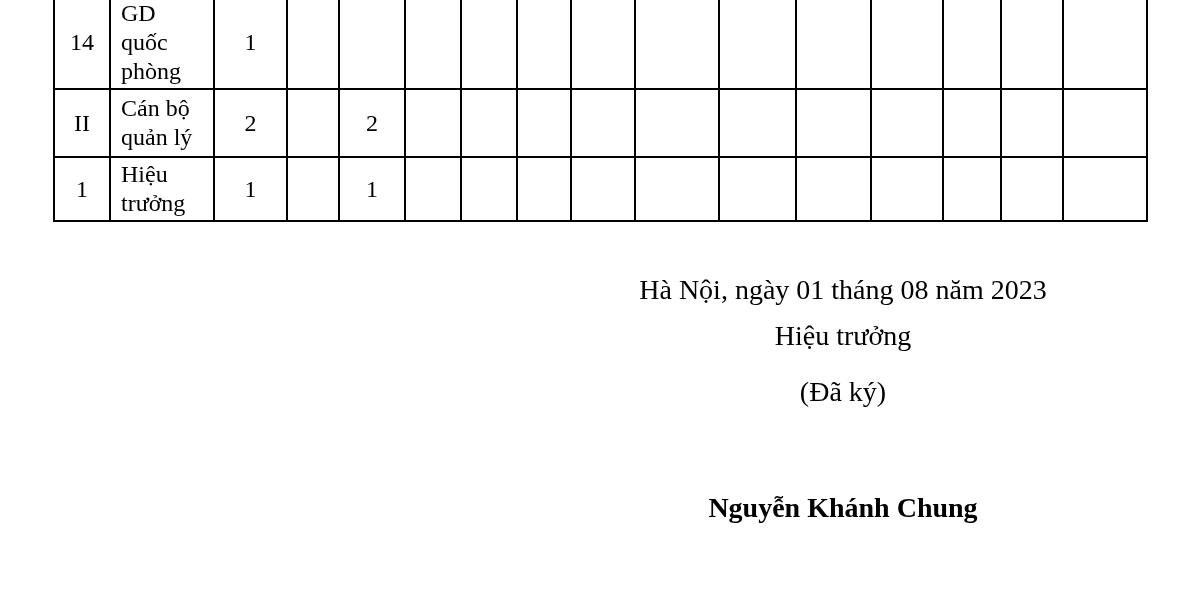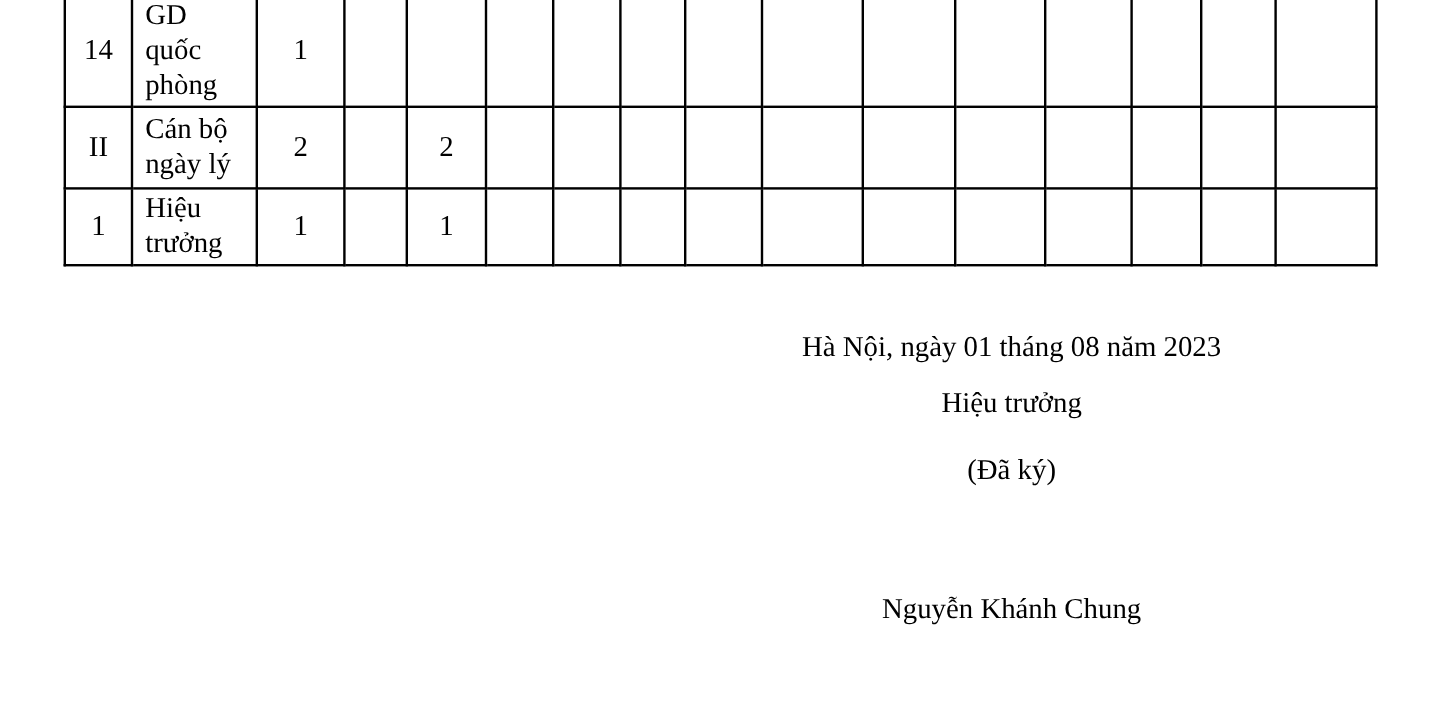--- a/index.html
+++ b/index.html
@@ -42,28 +42,28 @@
   }
   table.doc-table tr:nth-child(1) { height: 93px; }
   table.doc-table tr:nth-child(2) { height: 68px; }
   table.doc-table tr:nth-child(3) { height: 64px; }
 
   .sig-line {
     position: absolute;
     left: 843px;
     transform: translateX(-50%);
     white-space: nowrap;
-    font-size: 24px;
+    font-size: 28px;
     line-height: 28px;
     text-align: right;
   }
   .sig-date  { top: 276px; }
   .sig-title { top: 322px; }
   .sig-note  { top: 362px; margin-top: 16px; }
-  .sig-name  { top: 494px; }
+  .sig-name  { top: 494px; font-weight: bold; }
 </style>
 </head>
 <body>
 
 <div class="table-wrap">
   <table class="doc-table">
     <colgroup>
       <col style="width:56px">
         <col style="width:104px">
         <col style="width:73px">
@@ -95,21 +95,21 @@
       <td></td>
       <td></td>
       <td></td>
       <td></td>
       <td></td>
       <td></td>
       <td></td>
     </tr>
     <tr>
       <td>II</td>
-      <td>Cán bộ ngày lý</td>
+      <td>Cán bộ quản lý</td>
       <td>2</td>
       <td></td>
       <td>2</td>
       <td></td>
       <td></td>
       <td></td>
       <td></td>
       <td></td>
       <td></td>
       <td></td>

